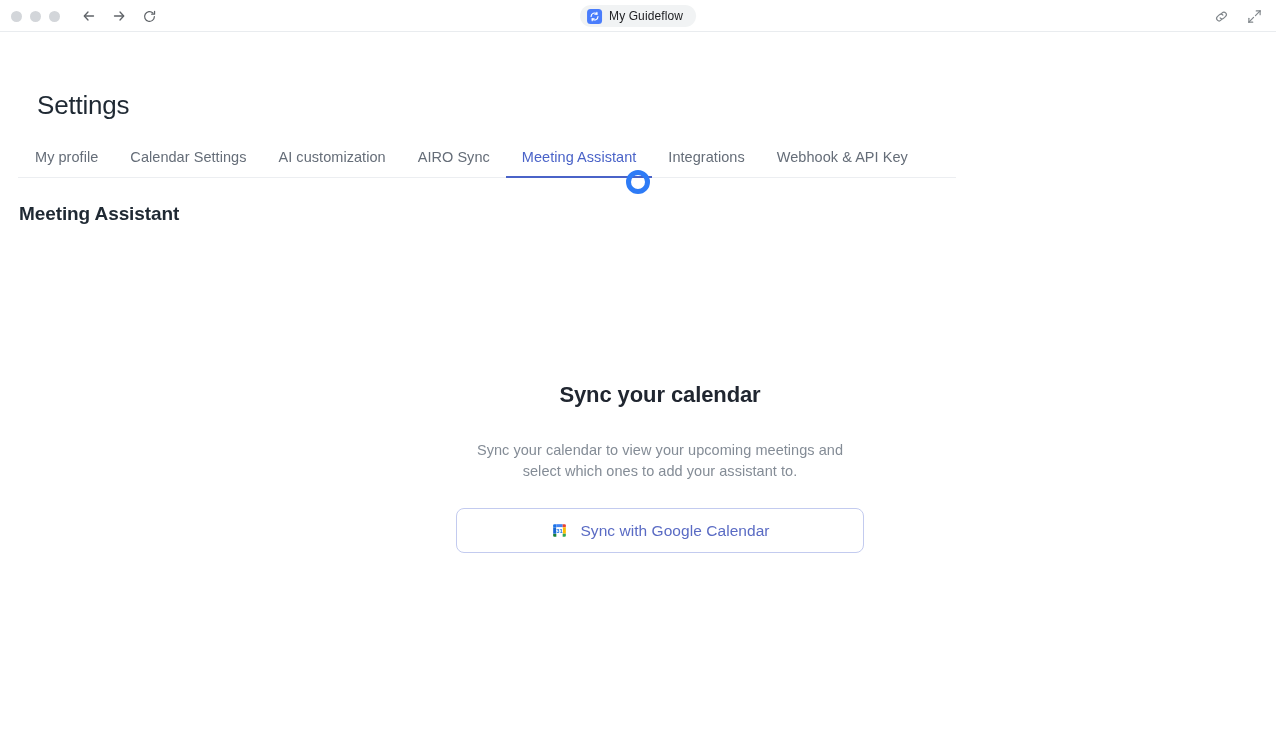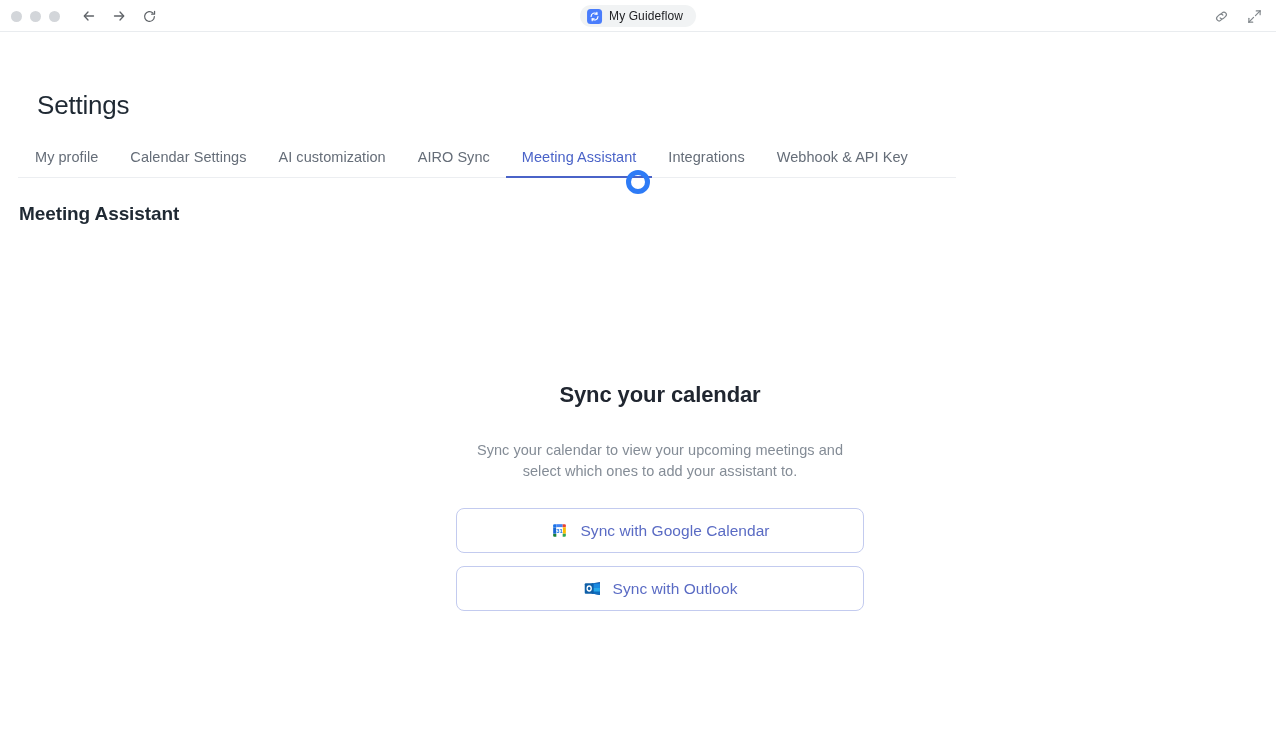--- a/index.html
+++ b/index.html
@@ -362,28 +362,16 @@
           <path d="M16 8h4v8h-4V8Z" fill="#fbbc04"></path>
           <path d="M16 16h4v2.6a1.4 1.4 0 0 1-1.4 1.4H16v-4Z" fill="#34a853"></path>
           <path d="M4 16h4v4H5.4A1.4 1.4 0 0 1 4 18.6V16Z" fill="#188038"></path>
           <path d="M4 8h4v8H4V8Z" fill="#1967d2"></path>
           <rect x="8" y="8" width="8" height="8" fill="#ffffff"></rect>
           <text x="12" y="14.6" text-anchor="middle" font-family="'Liberation Sans',sans-serif" font-size="7.4" font-weight="700" fill="#1a73e8">31</text>
         </svg>
         <span>Sync with Google Calendar</span>
       </button>
 
-      <button class="sync-btn">
-        <svg class="brand-icon" viewBox="0 0 24 24">
-          <path d="M11 5.6 21.4 3.8v16.4L11 18.4V5.6Z" fill="#0a4da2"></path>
-          <path d="M11 11.4h10.4v8.8L11 18.4v-7Z" fill="#0f6cbd"></path>
-          <path d="M11 5.6h10.4v5.8H11V5.6Z" fill="#1b8ae0"></path>
-          <path d="M12.9 11.4h8.5v4.4h-8.5v-4.4Z" fill="#28a8ea"></path>
-          <rect x="2.2" y="5.4" width="11.2" height="13.2" rx="1.3" fill="#0f5fa8"></rect>
-          <ellipse cx="7.8" cy="12" rx="3.4" ry="4" fill="#ffffff"></ellipse>
-          <ellipse cx="7.8" cy="12" rx="1.7" ry="2.2" fill="#0f5fa8"></ellipse>
-        </svg>
-        <span>Sync with Outlook</span>
-      </button>
 
     </div>
   </div>
 </div>
 
 </body></html>

